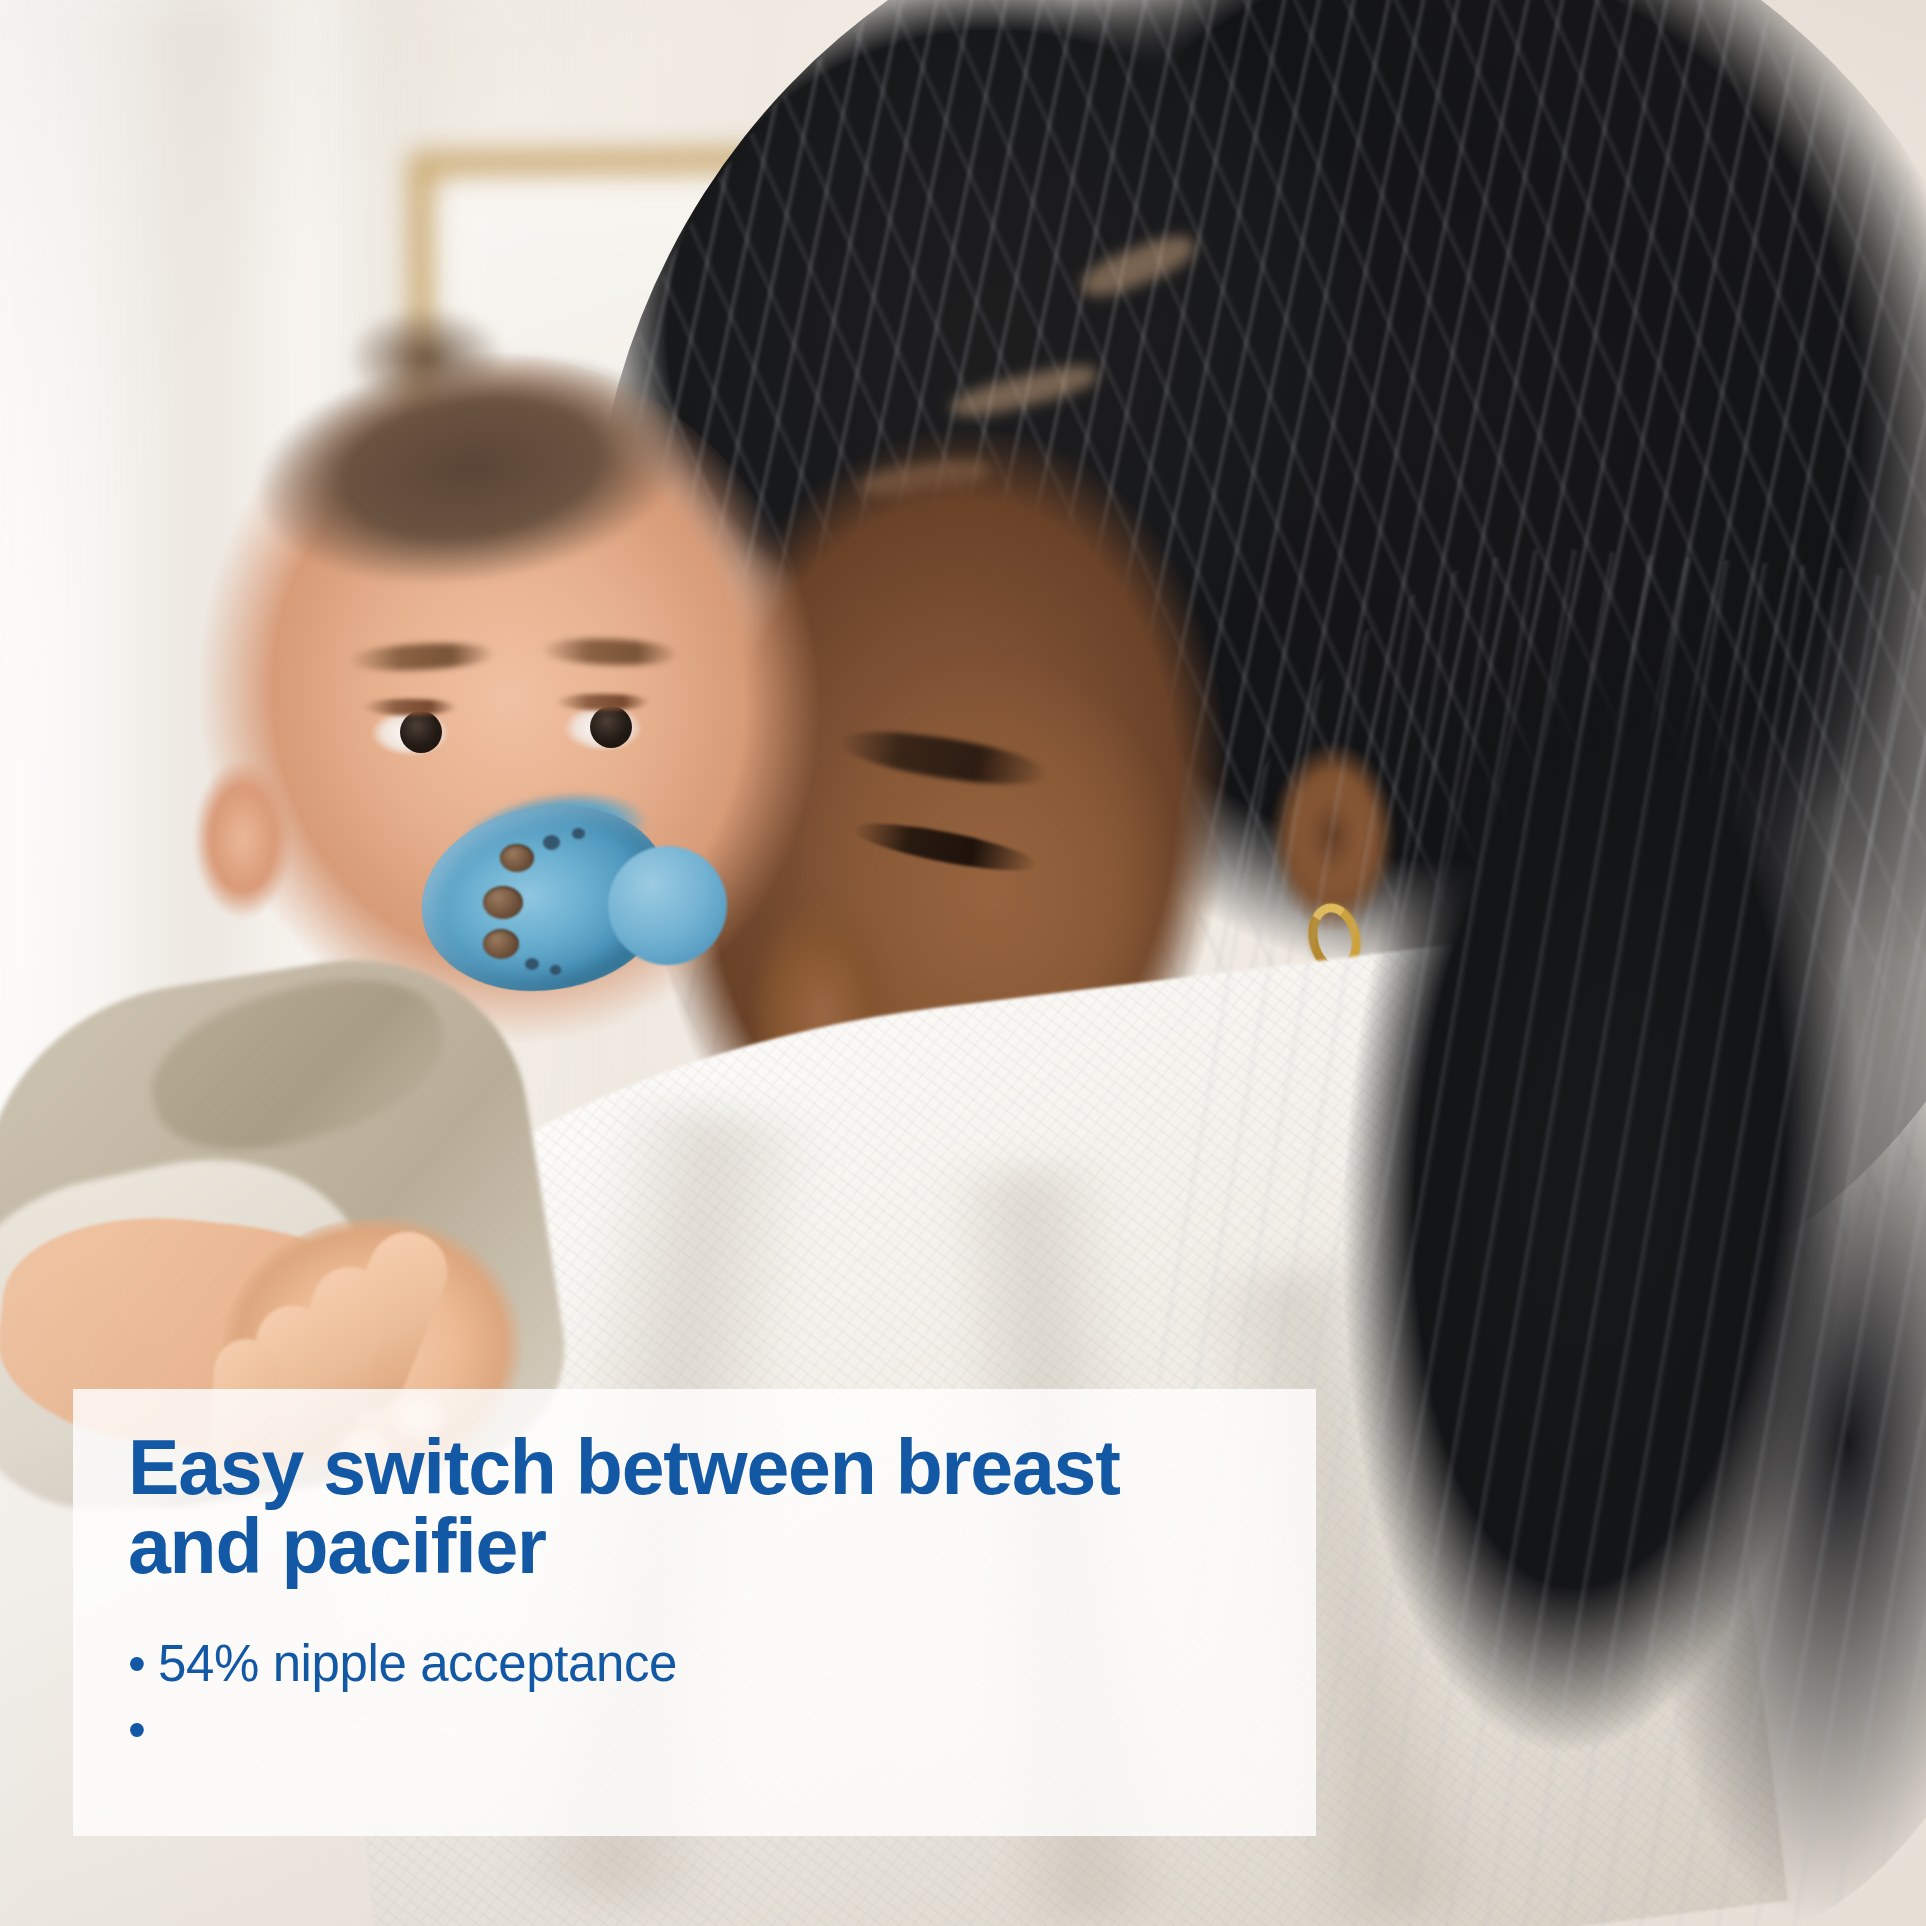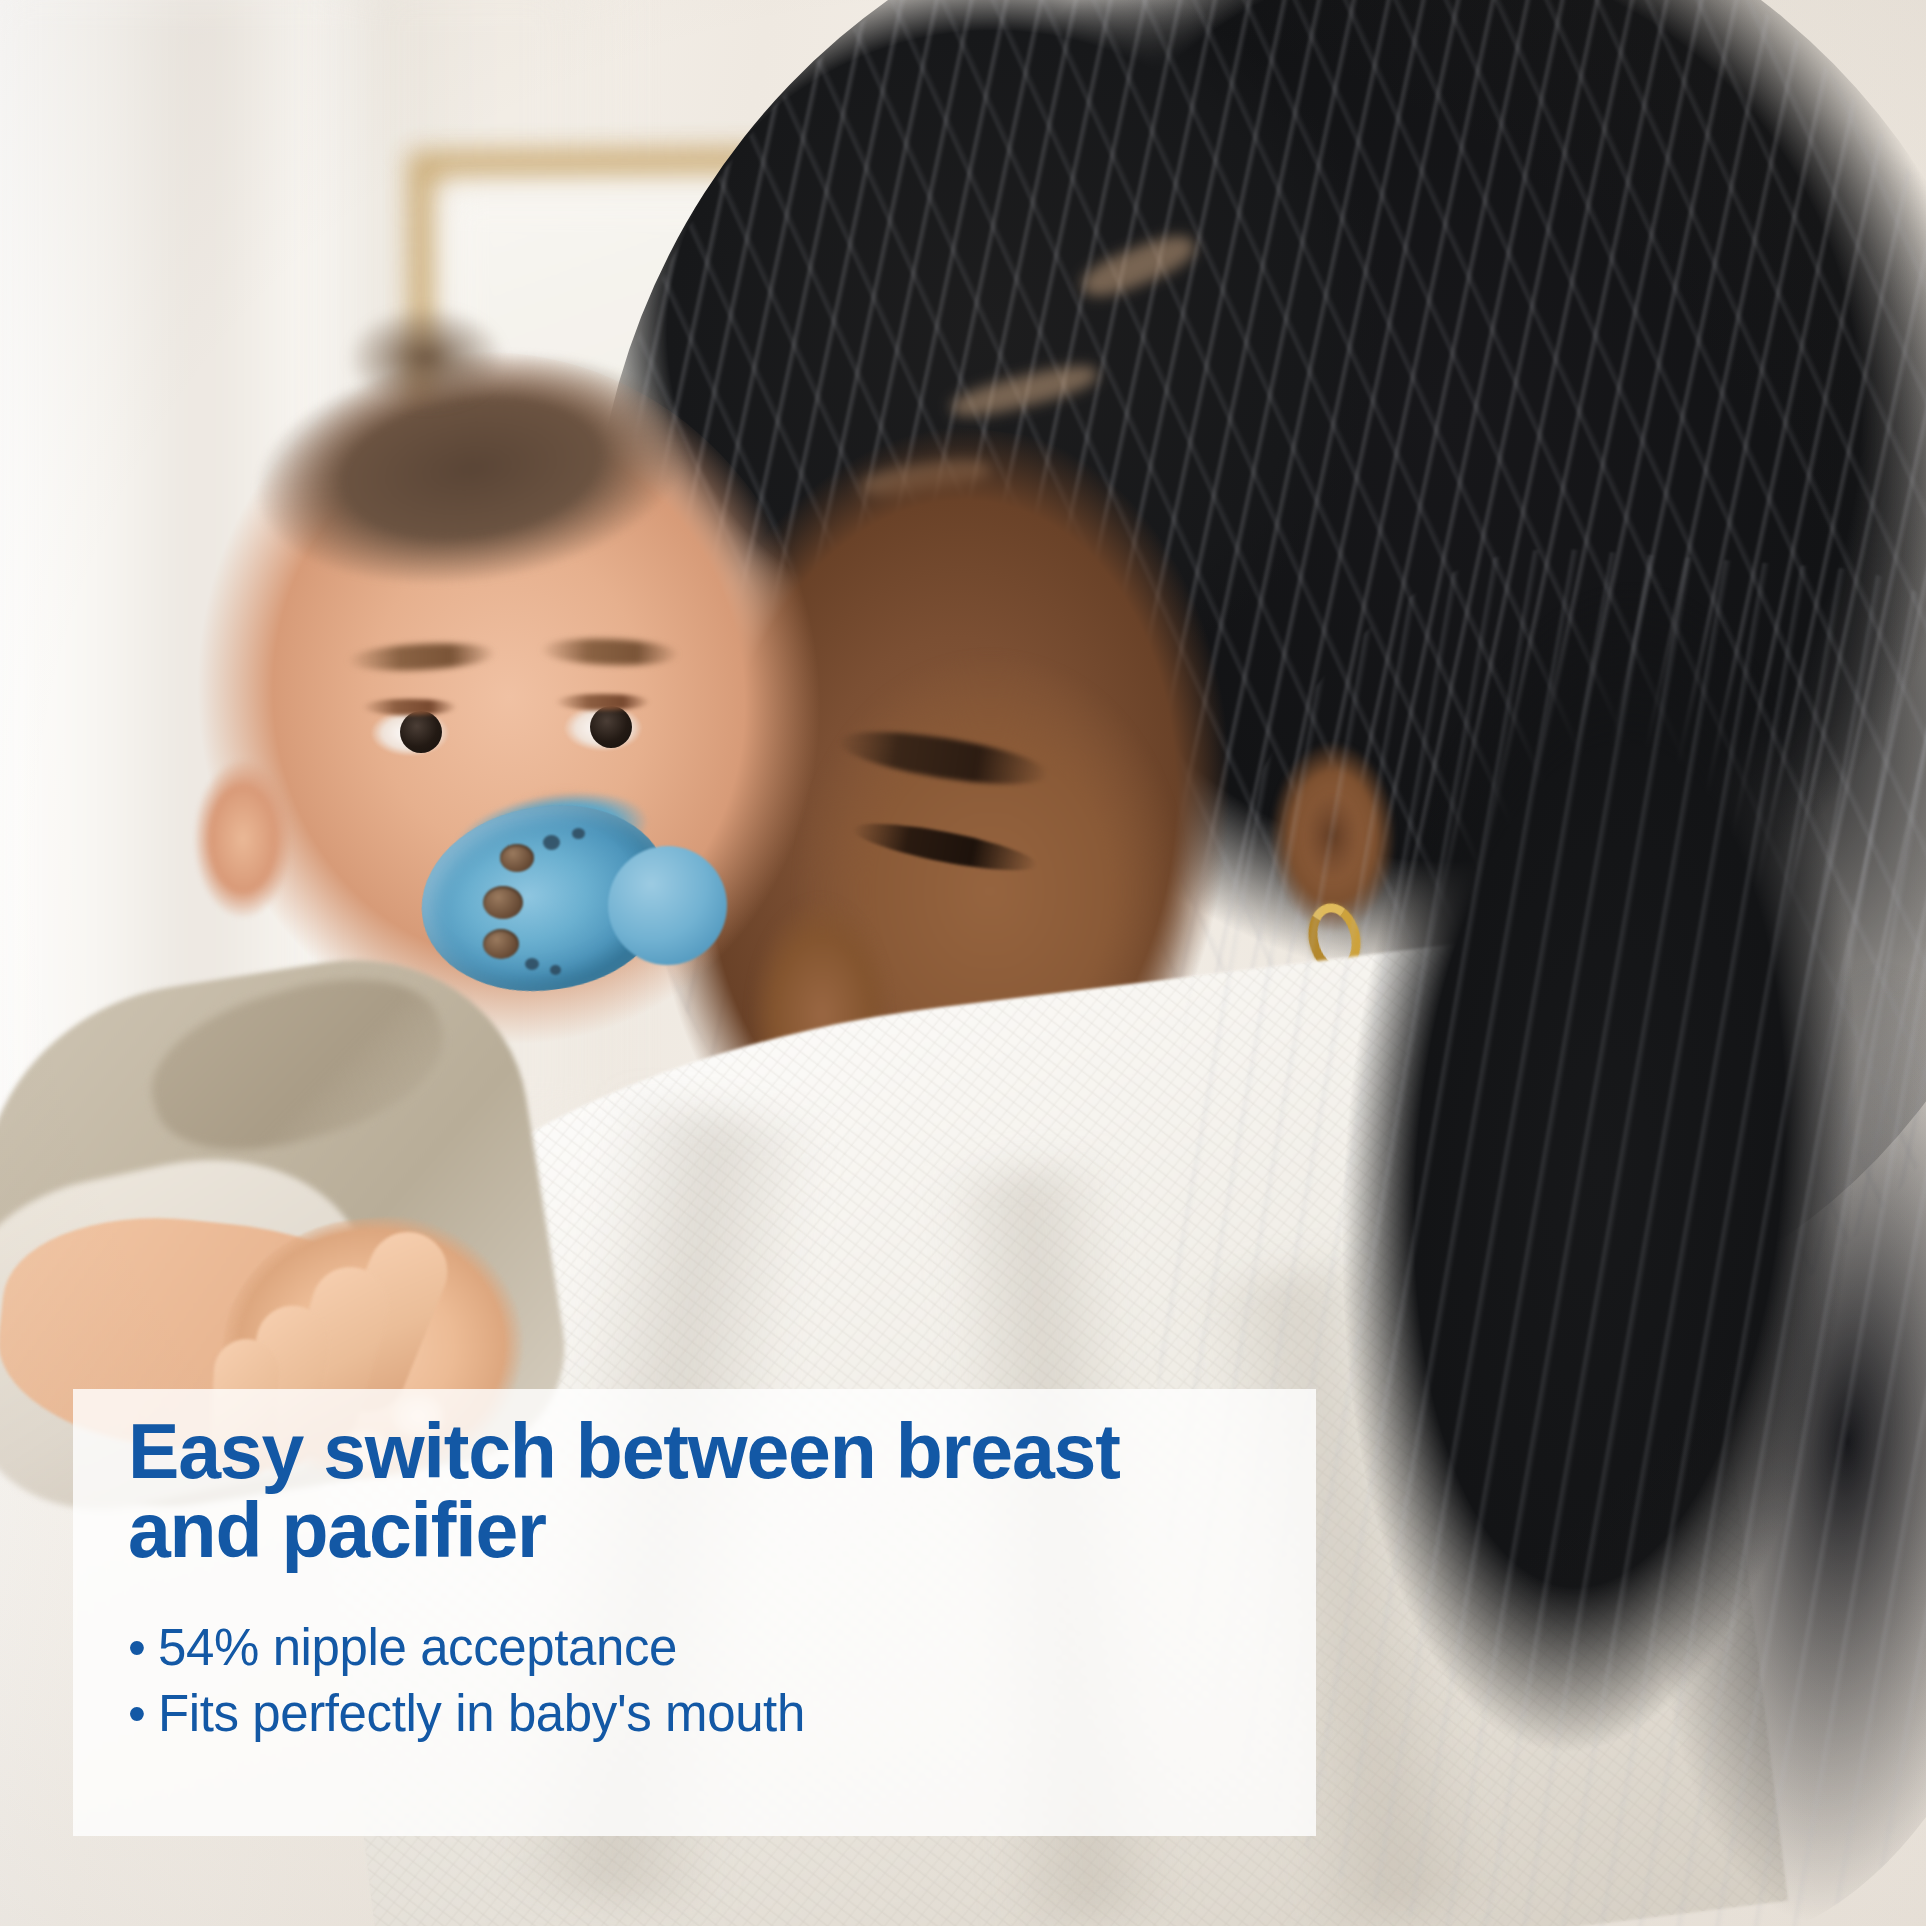--- a/index.html
+++ b/index.html
@@ -408,21 +408,21 @@
     pointer-events:none;
   }
 
   
   #text-panel {
     position:absolute;
     left:73px; top:1389px;
     width:1243px; height:447px;
     background:rgba(255,255,255,0.80);
     backdrop-filter:blur(2px);
-    padding:23px 55px 0 55px;
+    padding:39px 55px 0 55px;
   }
   #headline {
     color:#1358A5;
     font-size:77px;
     line-height:1.03;
     font-weight:700;
     letter-spacing:-1.2px;
     margin-bottom:44px;
     white-space:pre-line;
   }
@@ -531,19 +531,18 @@
     <div id="headline">Easy switch between breast
 and pacifier</div>
 
     <ul id="bullet-list">
       <li>
         <span class="dot">•</span>
         <span>54% nipple acceptance</span>
       </li>
       <li>
         <span class="dot">•</span>
-        <span>Fits perfectly in baby's mouth</span>
       </li>
     </ul>
   </div>
 
 </div>
 
 
 </body></html>

